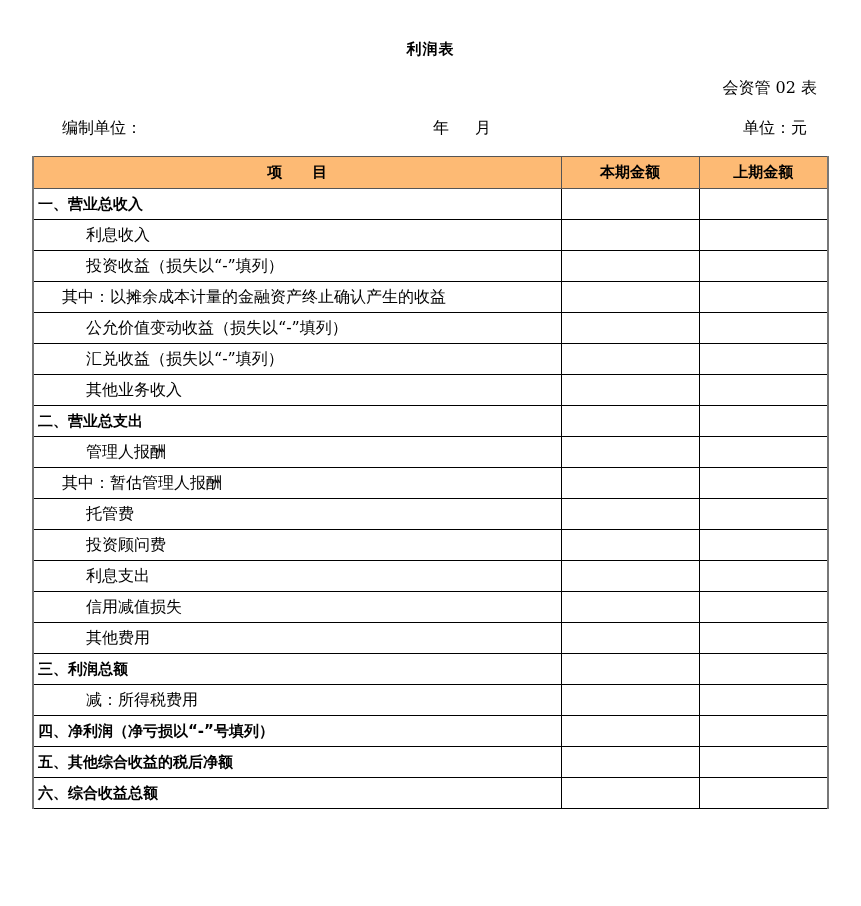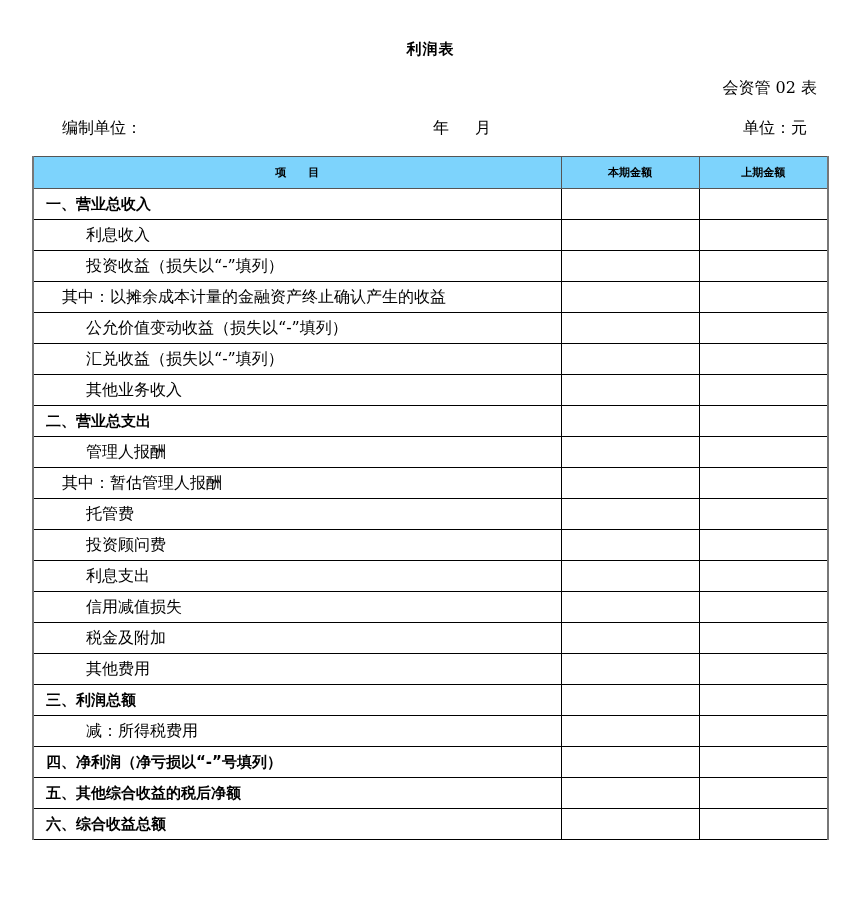--- a/index.html
+++ b/index.html
@@ -70,34 +70,34 @@
     table-layout: fixed;
   }
   table.report td, table.report th {
     border: 1px solid #000;
     height: 30px;
     padding: 0;
     font-size: 16px;
     vertical-align: middle;
   }
   table.report tr.head th {
-    background: #7dd3fc;
+    background: #fdba74;
     font-family: "DejaVu Sans", "Liberation Sans", sans-serif;
     font-weight: bold;
     text-align: center;
     height: 31px;
-    font-size: 11px;
+    font-size: 15px;
     border-color: #555;
   }
   table.report td.item {
     text-align: left;
     white-space: nowrap;
   }
   td.item.lvl0 {
-    padding-left: 12px;
+    padding-left: 4px;
     font-family: "DejaVu Sans", "Liberation Sans", sans-serif;
     font-weight: bold;
     font-size: 15px;
   }
   td.item.lvl1 { padding-left: 52px; }
   td.item.lvl2 { padding-left: 28px; }
   table.report td.amt {
     background: #fff;
   }
   col.c1 { width: 528px; }
@@ -198,25 +198,20 @@
         <td class="item outer-left lvl1">利息支出</td>
         <td class="amt"></td>
         <td class="amt outer-right"></td>
       </tr>
       <tr>
         <td class="item outer-left lvl1">信用减值损失</td>
         <td class="amt"></td>
         <td class="amt outer-right"></td>
       </tr>
       <tr>
-        <td class="item outer-left lvl1">税金及附加</td>
-        <td class="amt"></td>
-        <td class="amt outer-right"></td>
-      </tr>
-      <tr>
         <td class="item outer-left lvl1">其他费用</td>
         <td class="amt"></td>
         <td class="amt outer-right"></td>
       </tr>
       <tr>
         <td class="item outer-left lvl0">三、利润总额</td>
         <td class="amt"></td>
         <td class="amt outer-right"></td>
       </tr>
       <tr>

